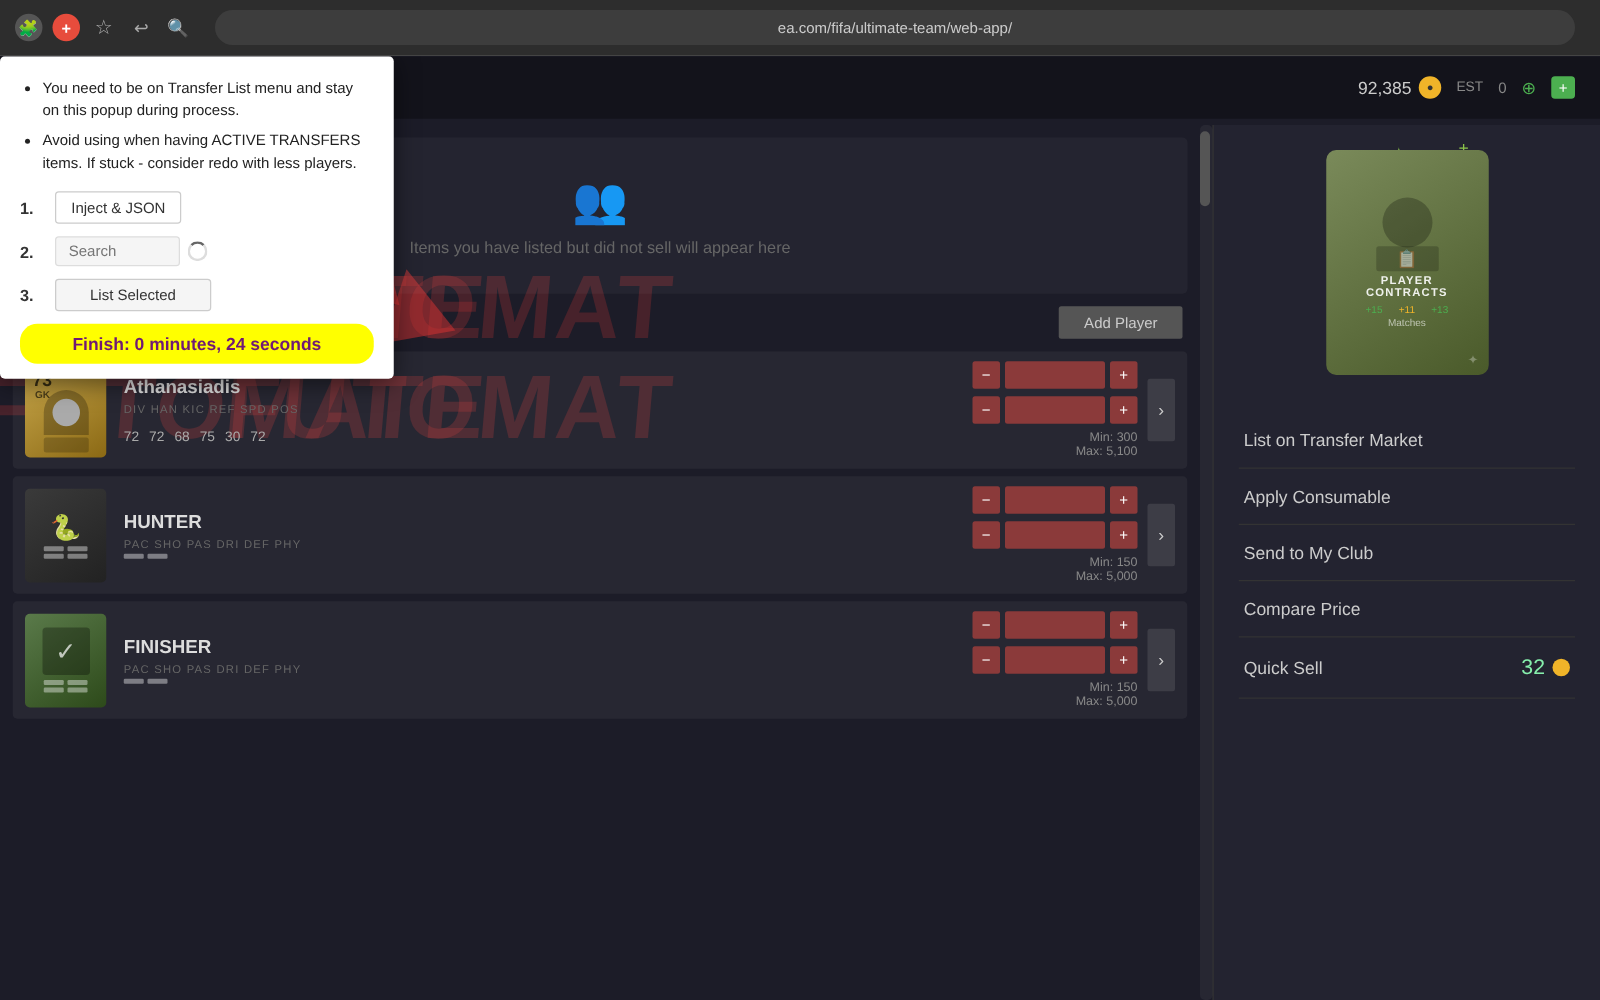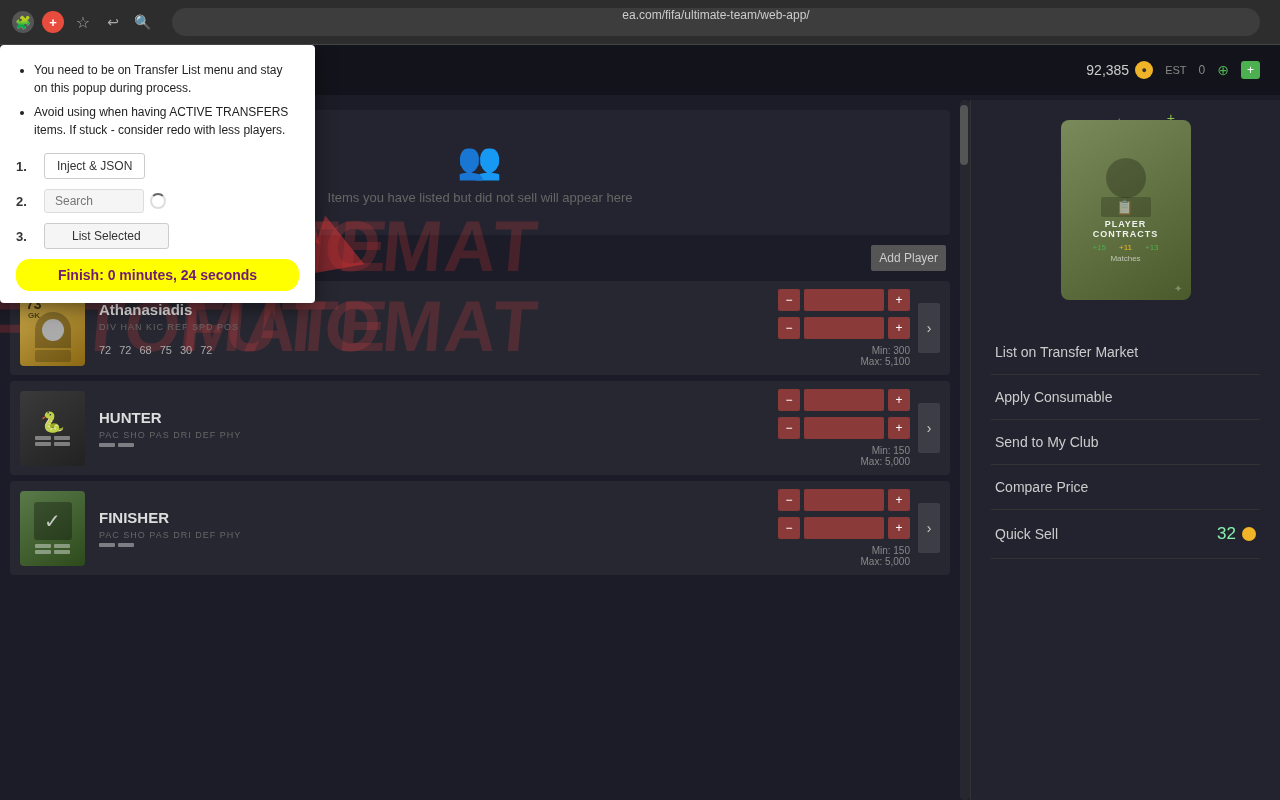--- a/index.html
+++ b/index.html
@@ -40,20 +40,21 @@
     .browser-icon.red-circle { background: #e74c3c; color: white; font-size: 13px; font-weight: bold; }
     .browser-icon.star { background: transparent; color: #aaa; font-size: 16px; }
     .browser-icon.back { background: transparent; color: #aaa; font-size: 14px; }
     .browser-icon.search-br { background: transparent; color: #aaa; font-size: 14px; }
     .url-bar {
       flex: 1;
       background: #3d3d3d;
       border-radius: 20px;
       height: 28px;
       display: flex;
+      align-items: center;
       justify-content: center;
       color: #ccc;
       font-size: 12px;
       margin: 0 8px;
     }
 
     
     .game-area {
       width: 1280px;
       height: 755px;
@@ -218,21 +219,21 @@
       color: #aaa;
       font-size: 12px;
       font-weight: bold;
       letter-spacing: 1px;
       text-transform: uppercase;
     }
     .add-player-btn {
       background: #555;
       color: #ccc;
       border: none;
-      padding: 6px 8px;
+      padding: 6px 20px;
       font-size: 12px;
       cursor: pointer;
       border-radius: 2px;
     }
 
     
     .player-row {
       background: rgba(255,255,255,0.05);
       border-radius: 4px;
       margin-bottom: 6px;

